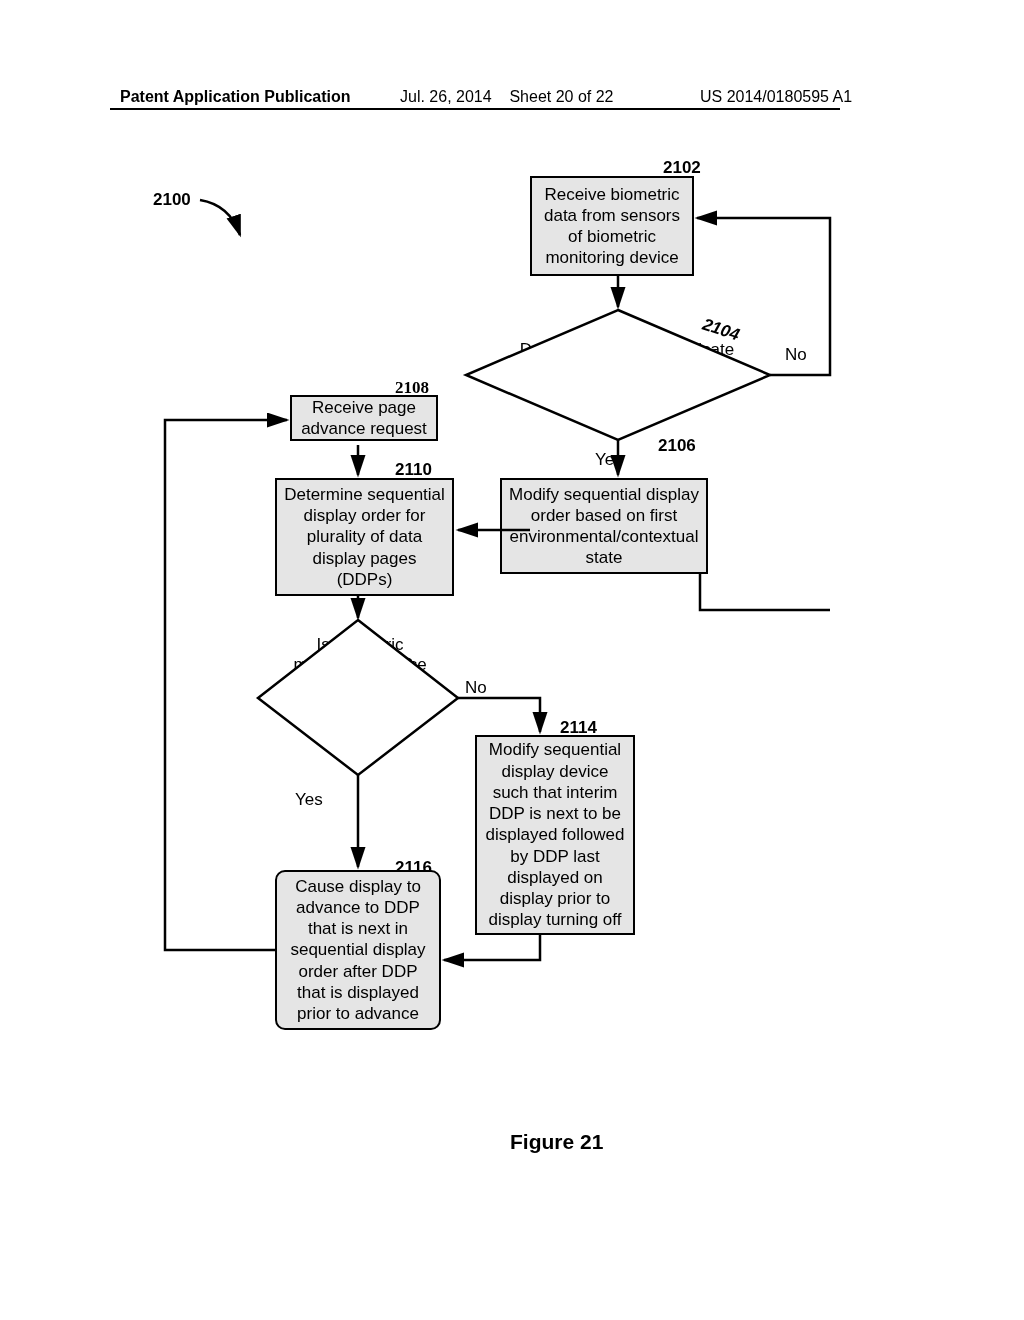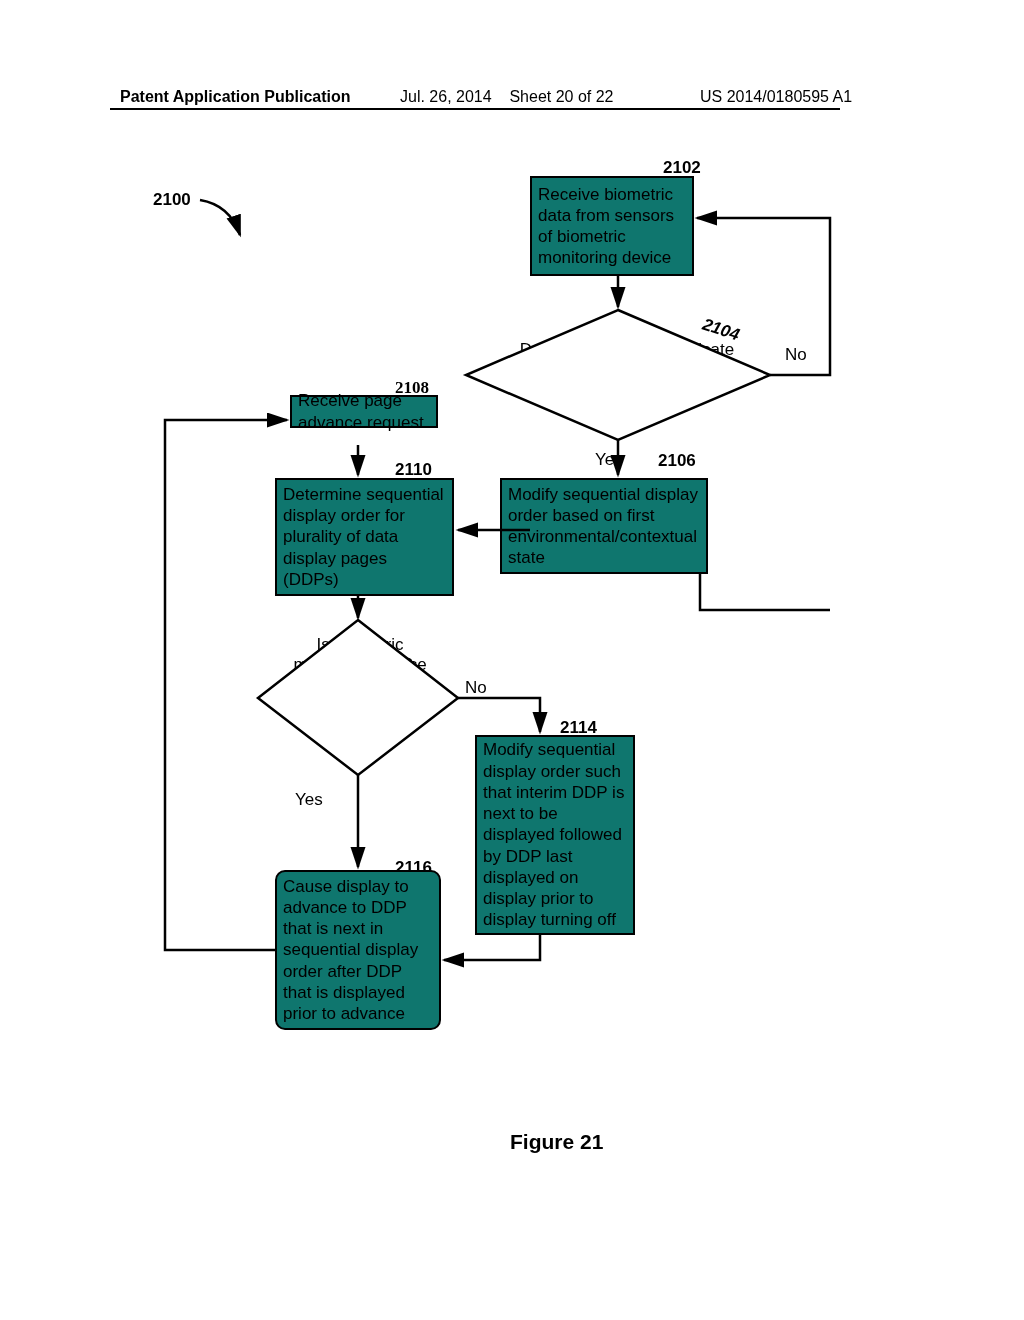--- a/index.html
+++ b/index.html
@@ -25,29 +25,29 @@
 .hr {
   position: absolute;
   top: 108px;
   left: 110px;
   width: 730px;
   border-top: 2px solid #000;
 }
 .box {
   position: absolute;
   border: 2px solid #000;
-  text-align: left;
+  text-align: center;
   font-size: 17px;
   line-height: 1.25;
   display: flex;
   align-items: center;
   justify-content: center;
   padding: 4px 6px;
   box-sizing: border-box;
-  background: #0f766e;
+  background: #e5e5e5;
 }
 .label {
   position: absolute;
   font-size: 17px;
   font-weight: bold;
 }
 .fig {
   position: absolute;
   font-weight: bold;
   font-size: 21px;
@@ -75,32 +75,32 @@
     &nbsp;&nbsp;
     <span>Sheet 20 of 22</span>
   </span>
   <span class="right" style="left:700px;">US 2014/0180595 A1</span>
 </div>
 <div class="hr"></div>
 
 <div class="label" style="left:153px; top:190px;">2100</div>
 <div class="label" style="left:630px; top:158px;margin-left:33px;">2102</div>
 <div class="label rot" style="left:702px; top:320px;">2104</div>
-<div class="label" style="left:658px; top:436px;margin-top:15px;">2106</div>
+<div class="label" style="left:658px; top:436px;">2106</div>
 <div class="label" style="left:395px; top:378px;font-family:Liberation Serif, serif;">2108</div>
 <div class="label" style="left:395px; top:460px;">2110</div>
 <div class="label rot" style="left:375px; top:650px;">2112</div>
 <div class="label" style="left:560px; top:718px;">2114</div>
 <div class="label" style="left:395px; top:858px;">2116</div>
 
 <div class="box" style="left:530px; top:176px; width:164px; height:100px;">Receive biometric data from sensors of biometric monitoring device</div>
 <div class="box" style="left:500px; top:478px; width:208px; height:96px;">Modify sequential display order based on first environmental/contextual state</div>
-<div class="box" style="left:290px; top:395px; width:148px; height:33px;">Receive page advance request</div>
+<div class="box" style="left:290px; top:395px; width:148px; height:46px;">Receive page advance request</div>
 <div class="box" style="left:275px; top:478px; width:179px; height:118px;">Determine sequential display order for plurality of data display pages (DDPs)</div>
-<div class="box" style="left:475px; top:735px; width:160px; height:200px;">Modify sequential display order such that interim DDP is next to be displayed followed by DDP last displayed on display prior to display turning off</div>
+<div class="box" style="left:475px; top:735px; width:160px; height:200px;">Modify sequential display device such that interim DDP is next to be displayed followed by DDP last displayed on display prior to display turning off</div>
 <div class="box" style="left:275px; top:870px; width:166px; height:160px;border-radius:10px;">Cause display to advance to DDP that is next in sequential display order after DDP that is displayed prior to advance</div>
 
 <div class="diamond-text" style="left:515px; top:340px; width:224px;">Does biometric data indicate first environmental/contextual state?</div>
 <div class="diamond-text" style="left:280px; top:635px; width:160px;">Is biometric monitoring device display on ?</div>
 
 <div class="label" style="left:595px; top:450px; font-weight:normal;">Yes</div>
 <div class="label" style="left:785px; top:345px; font-weight:normal;">No</div>
 <div class="label" style="left:295px; top:790px; font-weight:normal;">Yes</div>
 <div class="label" style="left:465px; top:678px; font-weight:normal;">No</div>
 

